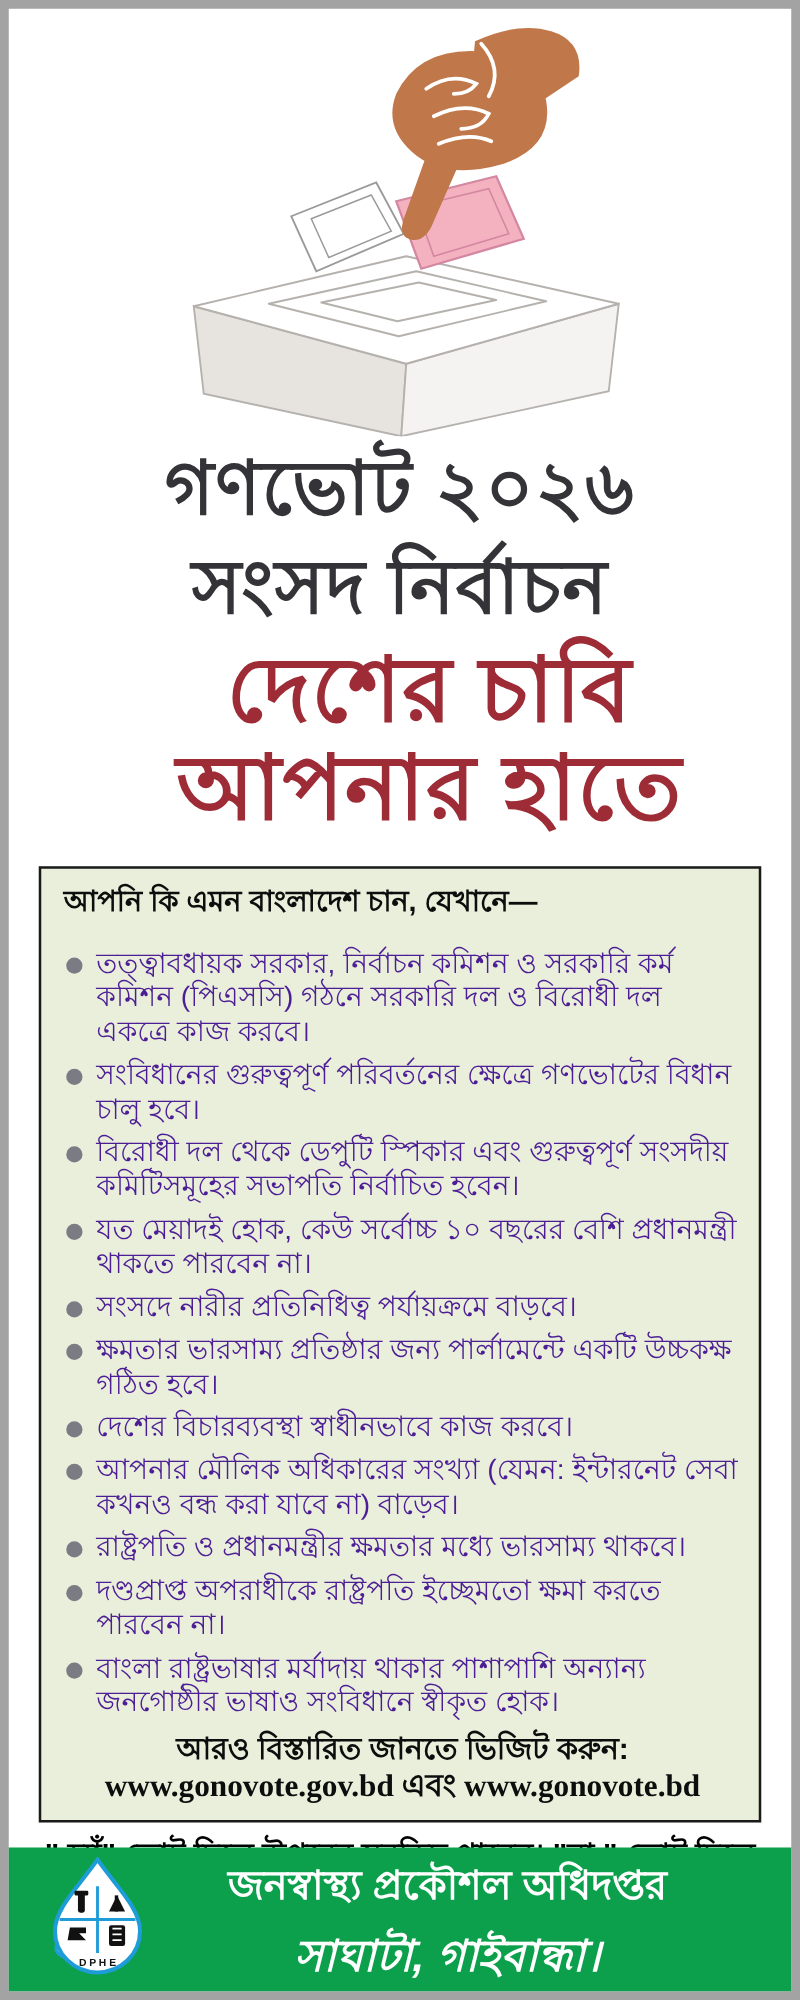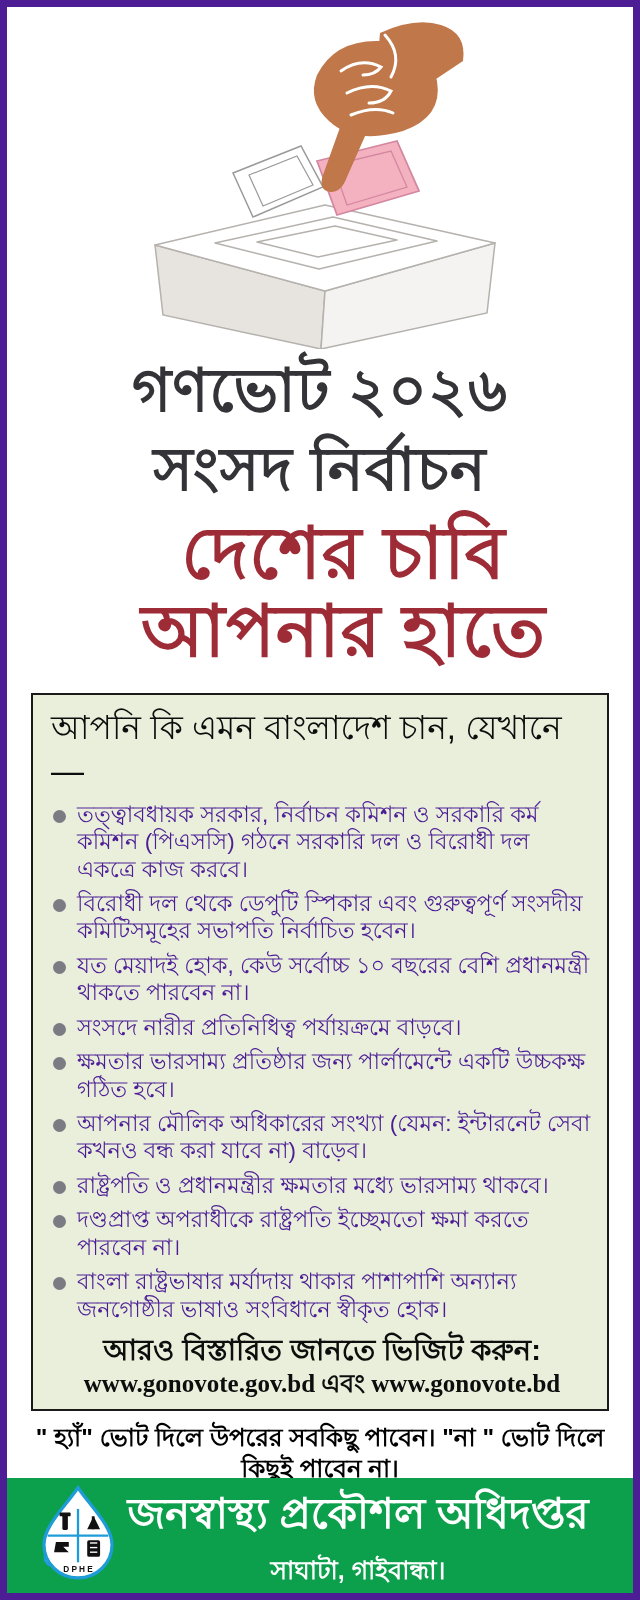--- a/index.html
+++ b/index.html
@@ -1,55 +1,55 @@
 <!DOCTYPE html>
 <html lang="bn"><head>
 <meta charset="utf-8">
 <style>
   * { margin:0; padding:0; box-sizing:border-box; }
   html,body { background:#ffffff; }
   body { font-family:"Liberation Sans","DejaVu Sans",sans-serif; }
   .poster {
     position:relative; width:640px; height:1600px; margin:0 auto;
-    background:#ffffff; border:7px solid #4c1d95; overflow:hidden;
+    background:#ffffff; border:7px solid #a3a3a3; overflow:hidden;
   }
   
   .illus-wrap { width:100%; height:340px; display:flex; justify-content:center; align-items:flex-start; padding-top:8px; }
   
   .title-block { text-align:center; margin-top:4px; }
   .title-line { font-size:60px; line-height:1.32; font-weight:bold; color:#343438; letter-spacing:1px; }
   .slogan-block { text-align:center; margin-top:6px;padding-left:47px; }
   .slogan-line { font-size:72px; line-height:1.08; font-weight:900; color:#9e2c37; letter-spacing:1px; }
   
   .info-box {
     margin:22px 24px 0 24px; background:#e9efdb; border:2px solid #1a1a1a;
     padding:12px 14px 10px 18px;
   }
-  .box-heading { font-size:33px; font-weight:normal; color:#0d0d0d; line-height:1.3; margin-bottom:8px; }
+  .box-heading { font-size:23px; font-weight:bold; color:#0d0d0d; line-height:1.3; margin-bottom:20px; }
   .bullet-list { list-style:none; }
   .bullet-item { position:relative; padding-left:26px; font-size:22.5px; font-weight:500; color:#4c1d95; line-height:1.22; margin:7px 0; }
   .bullet-item::before {
     content:""; position:absolute; left:2px; top:9px; width:13px; height:13px;
     border-radius:50%; background:#7b7b84;
   }
-  .visit-label { text-align:center; font-size:29px; font-weight:bold; color:#0d0d0d; margin-top:10px; line-height:1.2; }
+  .visit-label { text-align:center; font-size:24px; font-weight:bold; color:#0d0d0d; margin-top:10px; line-height:1.2; }
   .visit-urls { text-align:center; font-size:25px; font-weight:bold; color:#0d0d0d; line-height:1.25; font-family:"Liberation Serif","DejaVu Serif",serif; }
   
   .vote-line { text-align:center; font-size:24.5px; font-weight:900; color:#000; margin-top:12px; line-height:1.25; }
   .remember-line-wrap { text-align:center; margin-top:4px; }
   .remember-line { display:inline-block; font-size:25px; font-weight:bold; color:#000; border-bottom:3px solid #000; padding-bottom:3px; line-height:1.25; }
   
   .footer {
     position:absolute; left:-7px; right:-7px; bottom:-7px; height:122px;
     background:#0da04c; display:flex; align-items:center; padding:0 18px;
   }
   .footer-logo { flex:0 0 auto; margin-left:14px;text-align:center; }
   .footer-text { flex:1 1 auto; text-align:center; color:#ffffff; padding-right:30px; }
-  .footer-org { font-size:42px; font-weight:bold; line-height:1.1; }
-  .footer-loc { font-size:25px; font-weight:bold; line-height:1.25; margin-top:18px; }
+  .footer-org { font-size:32px; font-weight:bold; line-height:1.1; }
+  .footer-loc { font-size:35px; font-weight:bold; line-height:1.25; margin-top:18px;font-style:italic; }
 </style>
 </head>
 <body>
 
 <div class="poster">
 
   <div class="illus-wrap">
     <svg width="470" height="334" viewBox="0 0 470 334">
 
       <polygon points="70,230 240,276 236,334 78,300" fill="#e7e4e0" stroke="#b5b1ad" stroke-width="1.5"></polygon>
@@ -88,24 +88,26 @@
 
   <div class="slogan-block">
     <div class="slogan-line">দেশের চাবি</div>
     <div class="slogan-line">আপনার হাতে</div>
   </div>
 
   <div class="info-box">
     <div class="box-heading">আপনি কি এমন বাংলাদেশ চান, যেখানে—</div>
     <ul class="bullet-list">
       <li class="bullet-item">তত্ত্বাবধায়ক সরকার, নির্বাচন কমিশন ও সরকারি কর্ম কমিশন (পিএসসি) গঠনে সরকারি দল ও বিরোধী দল একত্রে কাজ করবে।</li>
+      <li class="bullet-item">সংবিধানের গুরুত্বপূর্ণ পরিবর্তনের ক্ষেত্রে গণভোটের বিধান চালু হবে।</li>
       <li class="bullet-item">বিরোধী দল থেকে ডেপুটি স্পিকার এবং গুরুত্বপূর্ণ সংসদীয় কমিটিসমূহের সভাপতি নির্বাচিত হবেন।</li>
       <li class="bullet-item">যত মেয়াদই হোক, কেউ সর্বোচ্চ ১০ বছরের বেশি প্রধানমন্ত্রী থাকতে পারবেন না।</li>
       <li class="bullet-item">সংসদে নারীর প্রতিনিধিত্ব পর্যায়ক্রমে বাড়বে।</li>
       <li class="bullet-item">ক্ষমতার ভারসাম্য প্রতিষ্ঠার জন্য পার্লামেন্টে একটি উচ্চকক্ষ গঠিত হবে।</li>
+      <li class="bullet-item">দেশের বিচারব্যবস্থা স্বাধীনভাবে কাজ করবে।</li>
       <li class="bullet-item">আপনার মৌলিক অধিকারের সংখ্যা (যেমন: ইন্টারনেট সেবা কখনও বন্ধ করা যাবে না) বাড়েব।</li>
       <li class="bullet-item">রাষ্ট্রপতি ও প্রধানমন্ত্রীর ক্ষমতার মধ্যে ভারসাম্য থাকবে।</li>
       <li class="bullet-item">দণ্ডপ্রাপ্ত অপরাধীকে রাষ্ট্রপতি ইচ্ছেমতো ক্ষমা করতে পারবেন না।</li>
       <li class="bullet-item">বাংলা রাষ্ট্রভাষার মর্যাদায় থাকার পাশাপাশি অন্যান্য জনগোষ্ঠীর ভাষাও সংবিধানে স্বীকৃত হোক।</li>
     </ul>
     <div class="visit-label">আরও বিস্তারিত জানতে ভিজিট করুন:</div>
     <div class="visit-urls">www.gonovote.gov.bd এবং www.gonovote.bd</div>
   </div>
 
   <div class="vote-line">" হ্যাঁ" ভোট দিলে উপরের সবকিছু পাবেন।  "না " ভোট দিলে কিছুই পাবেন না।</div>

